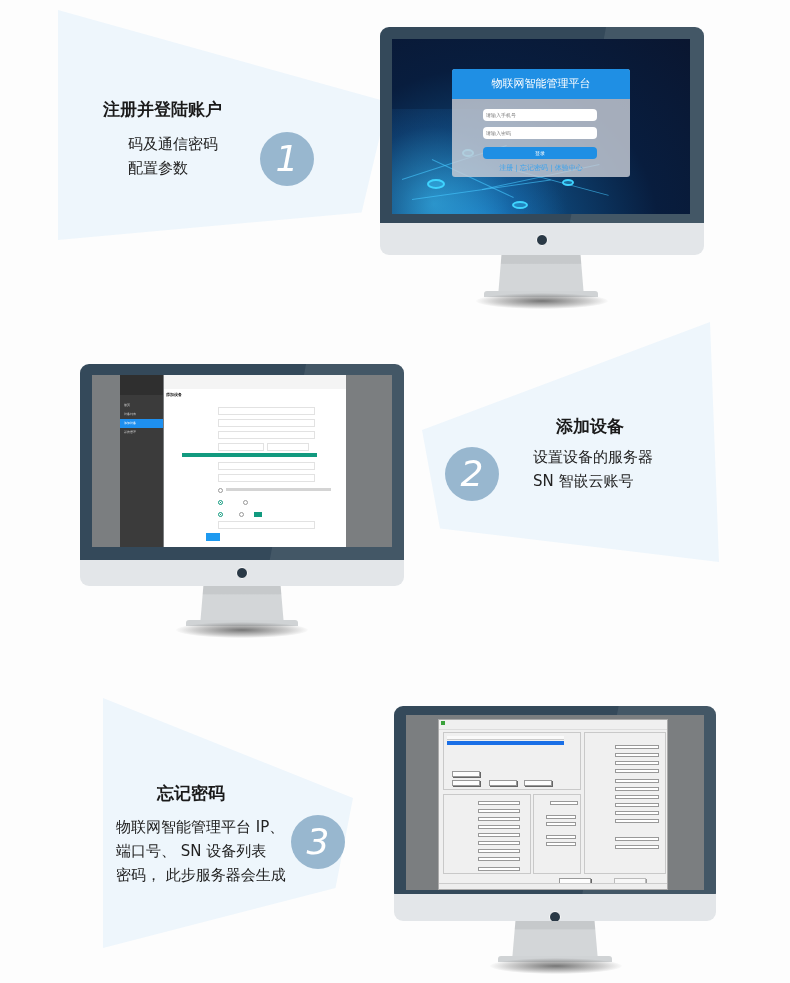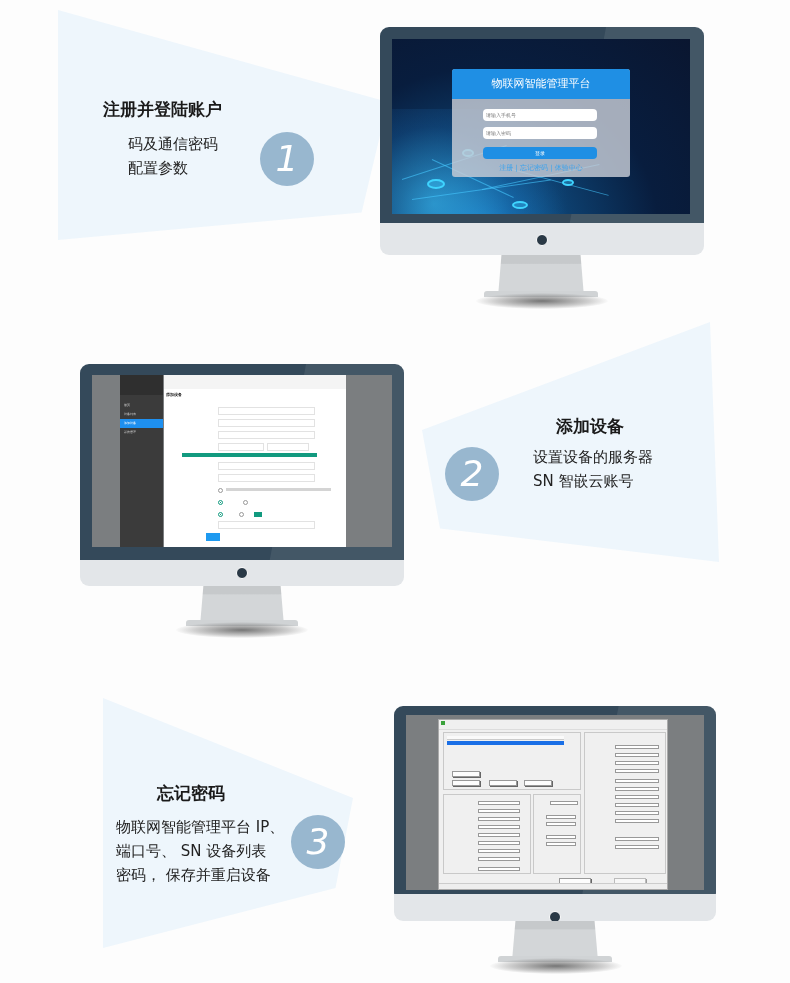--- a/index.html
+++ b/index.html
@@ -179,21 +179,21 @@
   <div class="chin" style="top:196px; width:324px; height:26px;"></div>
   <div class="cam" style="left:156px; top:203px;"></div>
   <div class="neck" style="left:120px; top:222px; width:84px; height:40px;"></div>
   <div class="foot" style="left:106px; top:256px; width:112px;"></div>
   <div class="shadow" style="left:96px; top:258px; width:132px;"></div>
 </div>
 
 <div class="step-title" style="left:157px; top:782px;">忘记密码</div>
 <div class="step-desc" style="left:116px; top:815px;">物联网智能管理平台 IP、</div>
 <div class="step-desc" style="left:116px; top:839px;">端口号、 SN 设备列表</div>
-<div class="step-desc" style="left:116px; top:863px;">密码， 保存并重启设备</div>
+<div class="step-desc" style="left:116px; top:863px;">密码， 此步服务器会生成</div>
 <div class="step-num" style="left:291px; top:815px;">3</div>
 
 <div class="monitor" style="left:394px; top:706px;">
   <div class="bezel" style="width:322px; height:196px;"></div>
   <div class="screen s3" style="left:12px; top:9px; width:298px; height:175px;">
     <div class="win">
       <div style="position:absolute; left:2px; top:1px; width:4px; height:4px; background:#3ba23b;"></div>
       <div style="position:absolute; left:0; top:7px; width:100%; height:3px; border-bottom:1px solid #ddd;"></div>
 
       <div class="gb" style="left:4px; top:12px; width:138px; height:58px;">

